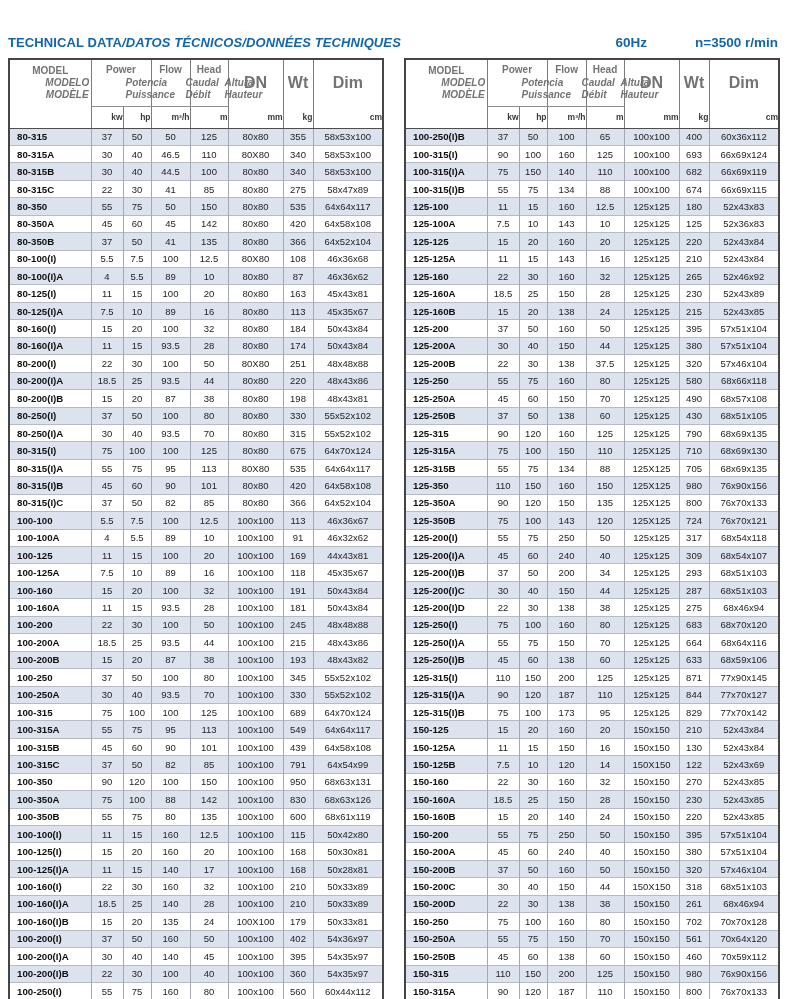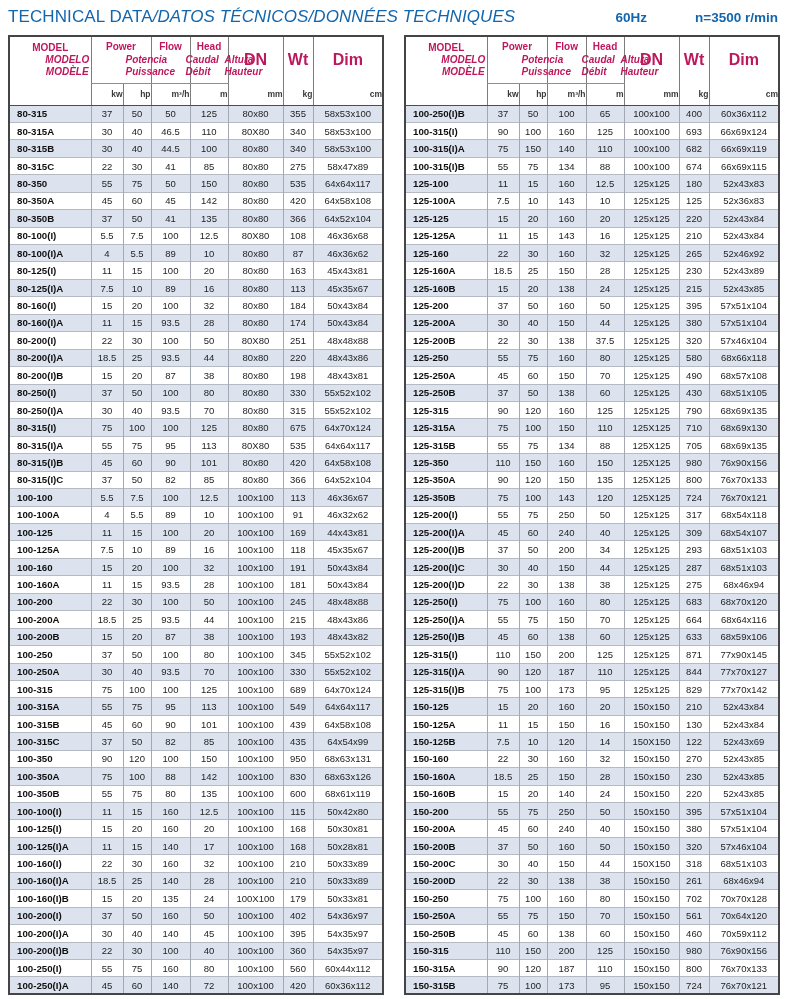--- a/index.html
+++ b/index.html
@@ -6,41 +6,41 @@
   html, body { margin: 0; padding: 0; background: #ffffff; }
   .page {
     width: 787px; height: 999px; position: relative; overflow: hidden;
     background: #ffffff; font-family: "Liberation Sans", sans-serif;
     padding: 5px 9px 6px 8px;
   }
   .titlebar {
     display: flex; justify-content: space-between; align-items: baseline;
     margin: 2px 0 8px 0;
   }
-  .title { font-size: 17px; font-weight: normal; letter-spacing: 0.1px; }
+  .title { font-size: 13px; font-weight: bold; letter-spacing: 0.1px; margin-top: 28px; }
   .title .t-rest { font-style: italic; }
   .specs { font-size: 13.5px; font-weight: bold; }
   .specs .freq { margin-right: 48px; }
   .tables { display: flex; gap: 20px; }
   table.spec {
     border-collapse: collapse; table-layout: fixed; width: 374px;
     border: 2px solid #454545; background: #ffffff;
   }
   table.spec col.c-model { width: 82px; }
   table.spec col.c-kw    { width: 32px; }
   table.spec col.c-hp    { width: 28px; }
   table.spec col.c-flow  { width: 39px; }
   table.spec col.c-head  { width: 38px; }
   table.spec col.c-dn    { width: 55px; }
   table.spec col.c-wt    { width: 30px; }
   table.spec col.c-dim   { width: 70px; }
 
   thead th {
     background: #ffffff; font-weight: bold; text-align: center;
-    vertical-align: middle; padding: 0; color: #be185d;
+    vertical-align: middle; padding: 0; color: #737373;
     border-left: 1px solid #7c7c7c;
   }
   thead tr.h-top { height: 47px; }
   thead tr.h-units { height: 22px; }
   thead th:first-child { border-left: none; }
   .h-line { display: block; font-size: 10px; line-height: 1.22; }
   .h-it { font-style: italic; padding-left: 34px; }
   th.no-bottom { border-bottom: none; }
   th.with-bottom { border-bottom: 1px solid #8f8f8f; }
   thead tr.h-units th {
@@ -489,21 +489,21 @@
             <td>439</td>
             <td>64x58x108</td>
           </tr>
           <tr>
             <td>100-315C</td>
             <td>37</td>
             <td>50</td>
             <td>82</td>
             <td>85</td>
             <td>100x100</td>
-            <td>435</td>
+            <td>791</td>
             <td>64x54x99</td>
           </tr>
           <tr>
             <td>100-350</td>
             <td>90</td>
             <td>120</td>
             <td>100</td>
             <td>150</td>
             <td>100x100</td>
             <td>950</td>

